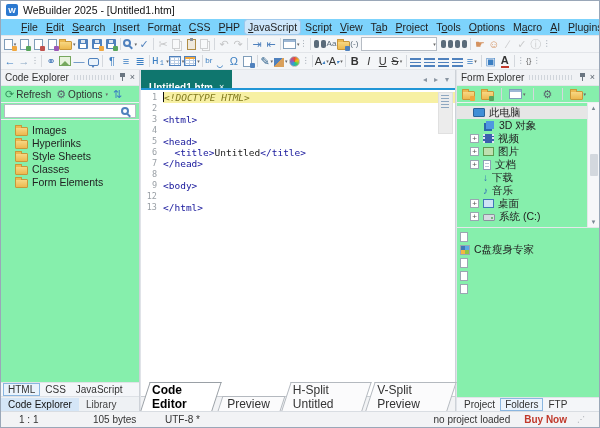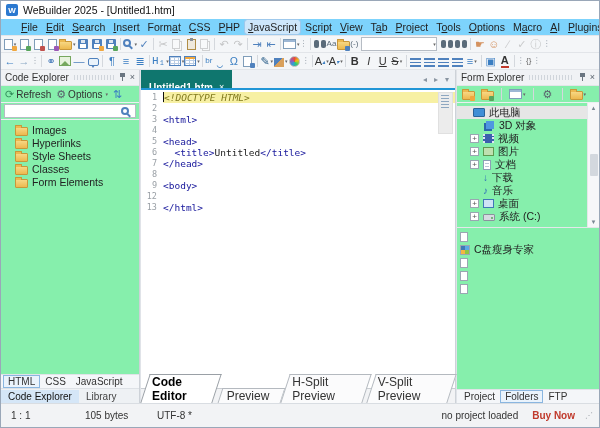--- a/index.html
+++ b/index.html
@@ -118,21 +118,21 @@
 .tok-doctype{color:#80791e;font-style:italic}
 .cursor{display:inline-block;width:1px;height:10px;background:#111;vertical-align:-1px}
 .minimap{position:absolute;top:2px;right:2px;width:15px;height:42px;background:#ececec;border:1px solid #e0e0e0}
 .minimap::before{content:'';position:absolute;left:2px;right:3px;top:2px;height:13px;background:repeating-linear-gradient(to bottom,#8ea7c0 0 1px,transparent 1px 3px)}
 .view-tabs{height:15px;display:flex;align-items:flex-end;padding-left:4px;background:#f2f3f5;border-top:1px solid #c9cdd2;flex:0 0 auto}
 .vtab{position:relative;padding:1px 13px 0 7px;font-size:12px;color:#333;margin-right:3px;z-index:0}
 .vtab::before{content:'';position:absolute;inset:0;border:1px solid #b4b9bf;border-bottom:none;background:#fbfbfc;transform:skewX(-18deg);z-index:-1}
 .vtab.active{font-weight:bold;color:#000}
 .vtab.active::before{background:#fff;border-color:#9aa0a6}
 
-.statusbar{height:24px;display:flex;align-items:center;background:#f2f3f5;border-top:1px solid #d9dde2;padding:0 6px;font-size:10px;color:#333;flex:0 0 auto}
+.statusbar{height:16px;display:flex;align-items:center;background:#f2f3f5;border-top:1px solid #d9dde2;padding:0 14px;font-size:10px;color:#333;flex:0 0 auto}
 .sb-cursor{width:78px;padding-left:4px}
 .sb-size{width:72px}
 .sb-enc{width:80px}
 .sb-spacer{flex:1}
 .sb-buy{color:#c0392b;font-weight:bold;margin:0 10px 0 14px}
 .sb-grip{color:#9aa0a6;font-size:8px}
 </style>
 </head>
 <body>
 
@@ -538,21 +538,21 @@
             <span class="code"></span>
           </div>
           <div class="code-line">
             <span class="ln">13</span>
             <span class="code"><span class="tok-tag">&lt;/html&gt;</span></span>
           </div>
         </div>
       <div class="view-tabs">
           <span class="vtab active">Code Editor</span>
           <span class="vtab">Preview</span>
-          <span class="vtab">H-Split Preview</span>
+          <span class="vtab">H-Split Untitled</span>
           <span class="vtab">V-Split Preview</span>
         </div>
     </div>
 
     <div class="vsplit"></div>
 
     <div class="panel panel-right">
       <div class="panel-header">
         <span class="panel-title">Form Explorer</span>
         <span class="panel-fill"></span>

